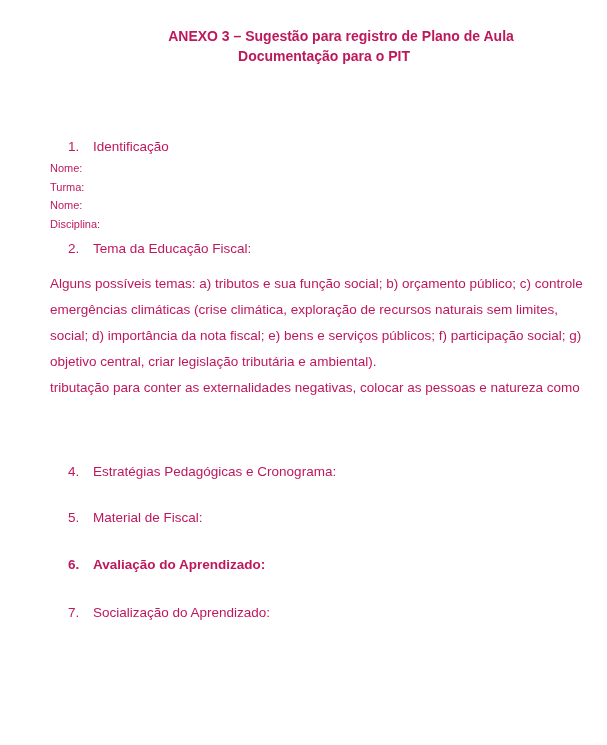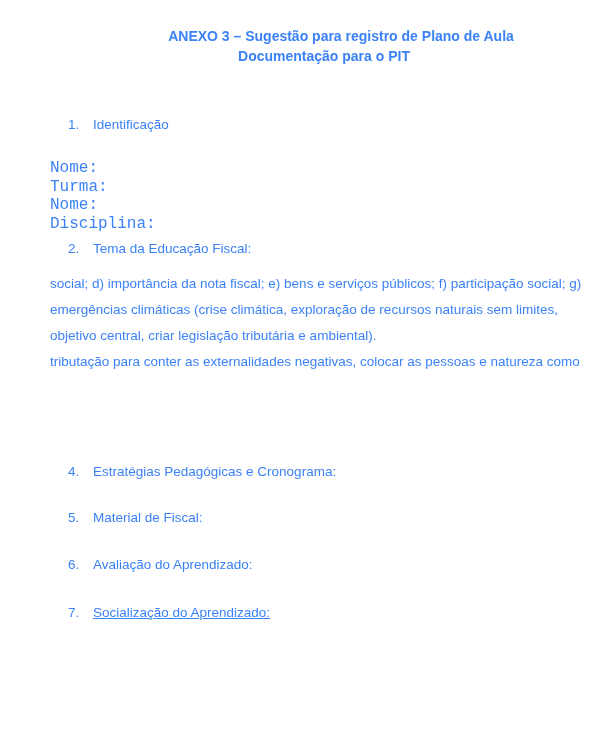--- a/index.html
+++ b/index.html
@@ -6,21 +6,21 @@
     margin: 0;
     padding: 0;
     background: #ffffff;
   }
   .page {
     position: relative;
     width: 607px;
     height: 745px;
     background: #ffffff;
     font-family: "Liberation Sans", sans-serif;
-    color: #3b82f6;
+    color: #be185d;
     overflow: hidden;
   }
   .title {
     position: absolute;
     left: 50px;
     top: 26px;
     width: 548px;
     text-align: center;
     font-weight: bold;
     font-size: 14px;
@@ -34,35 +34,34 @@
     left: 50px;
     padding-left: 18px;
     font-size: 13.5px;
     line-height: 26px;
     white-space: nowrap;
   }
   .item .num {
     display: inline-block;
     width: 25px;
   }
-  .it1 { top: 112px; }
+  .it1 { top: 134px; }
   .it2 { top: 236px; }
   .it3 { top: 410px; }
   .it4 { top: 459px; }
   .it5 { top: 505px; }
-  .it6 { top: 552px; }
-  .it7 { top: 600px; text-decoration: underline; }
+  .it6 { top: 552px; font-weight: bold; }
+  .it7 { top: 600px; }
   .id-fields {
     position: absolute;
     left: 50px;
     top: 159px;
-    font-size: 16px;
+    font-size: 11px;
     line-height: 18.6px;
     white-space: nowrap;
-    font-family: Liberation Mono, monospace;
   }
   .para {
     position: absolute;
     left: 50px;
     top: 271px;
     font-size: 13.5px;
     line-height: 26px;
     white-space: nowrap;
   }
 </style>
@@ -85,22 +84,23 @@
     <div>Turma:</div>
     <div>Nome:</div>
     <div>Disciplina:</div>
   </div>
 
   <div class="item it2">
     <span class="num">2.</span><span>Tema da Educação Fiscal:</span>
   </div>
 
   <div class="para">
+    <div>Alguns possíveis temas: a) tributos e sua função social; b) orçamento público; c) controle</div>
+    <div>emergências climáticas (crise climática, exploração de recursos naturais sem limites,</div>
     <div>social; d) importância da nota fiscal; e) bens e serviços públicos; f) participação social; g)</div>
-    <div>emergências climáticas (crise climática, exploração de recursos naturais sem limites,</div>
     <div>objetivo central, criar legislação tributária e ambiental).</div>
     <div>tributação para conter as externalidades negativas, colocar as pessoas e natureza como</div>
   </div>
 
 
   <div class="item it4">
     <span class="num">4.</span><span>Estratégias Pedagógicas e Cronograma:</span>
   </div>
 
   <div class="item it5">

